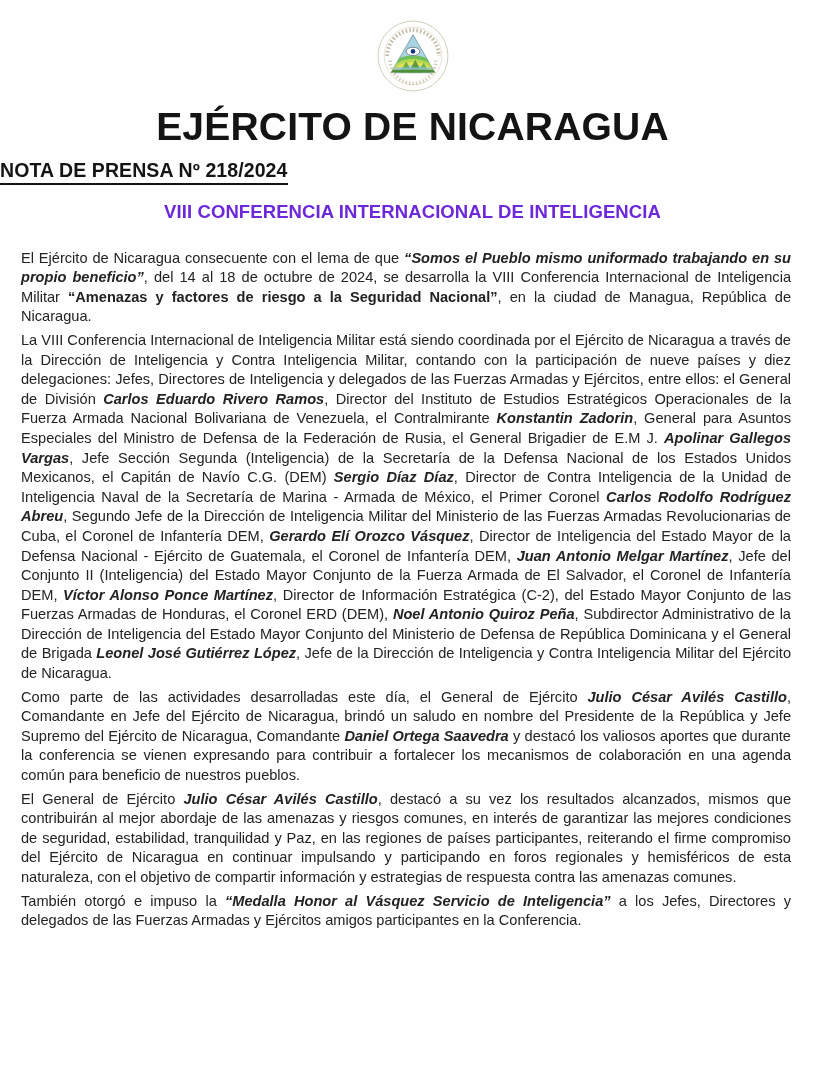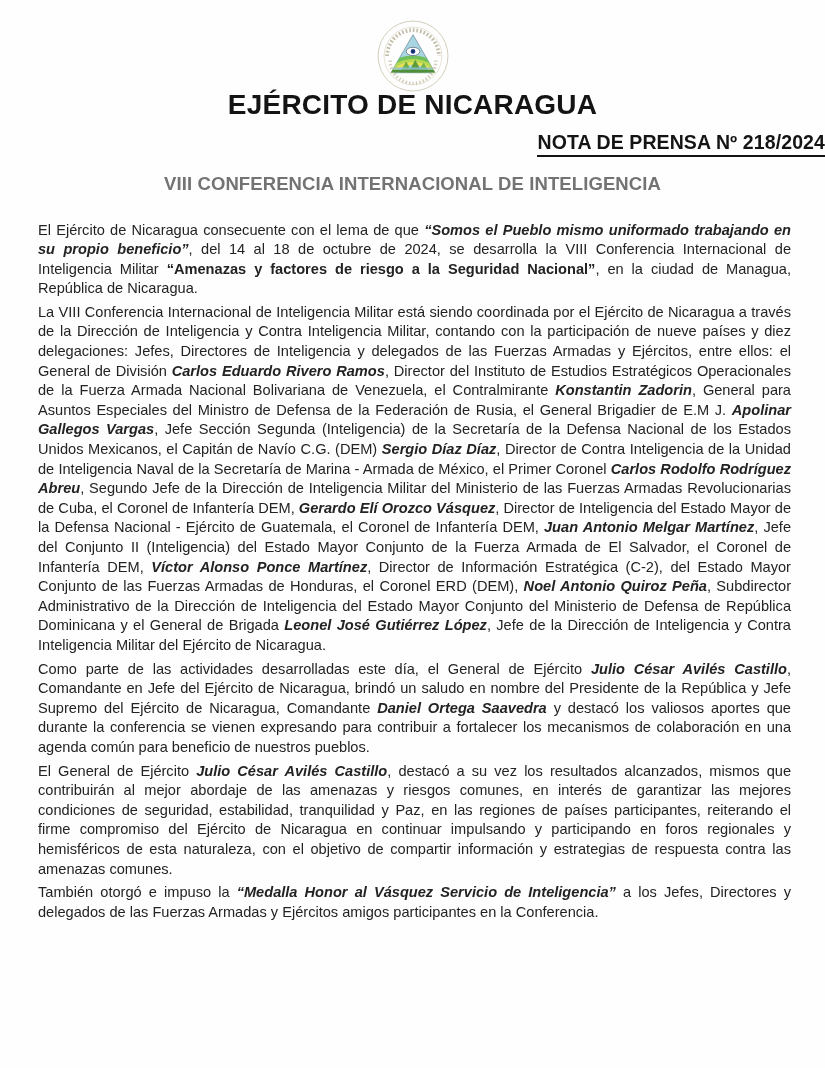--- a/index.html
+++ b/index.html
@@ -32,54 +32,54 @@
   }
   .emblem {
     width: 76px;
     height: 76px;
     display: block;
   }
 
   
   .doc-title {
     text-align: center;
-    font-size: 28px;
+    font-size: 39px;
     font-weight: bold;
     letter-spacing: 0.2px;
     color: #141414;
-    margin: 12px 0 0 0;
+    margin: 28px 0 0 0;
     line-height: 1.1;
   }
   .press-note {
-    text-align: right;
+    text-align: left;
     margin: 11px 0 0 0;
     line-height: 1.1;
   }
   .press-note span {
     font-size: 19.5px;
     font-weight: bold;
     color: #141414;
     border-bottom: 2px solid #141414;
     padding-bottom: 2px;
     letter-spacing: 0.1px;
   }
   .conf-title {
     text-align: center;
     font-size: 18.5px;
     font-weight: bold;
-    color: #737373;
+    color: #6d28d9;
     margin: 20px 0 0 0;
     letter-spacing: 0.1px;
     line-height: 1.15;
   }
 
   
   .body-area {
     margin: 0 auto;
-    padding: 0 34px 0 38px;
+    padding: 0 34px 0 21px;
     box-sizing: border-box;
     width: 825px;
   }
   p.para {
     text-align: justify;
     font-size: 14.6px;
     line-height: 19.6px;
     color: #232323;
     margin: 0;
     -webkit-hyphens: none;

